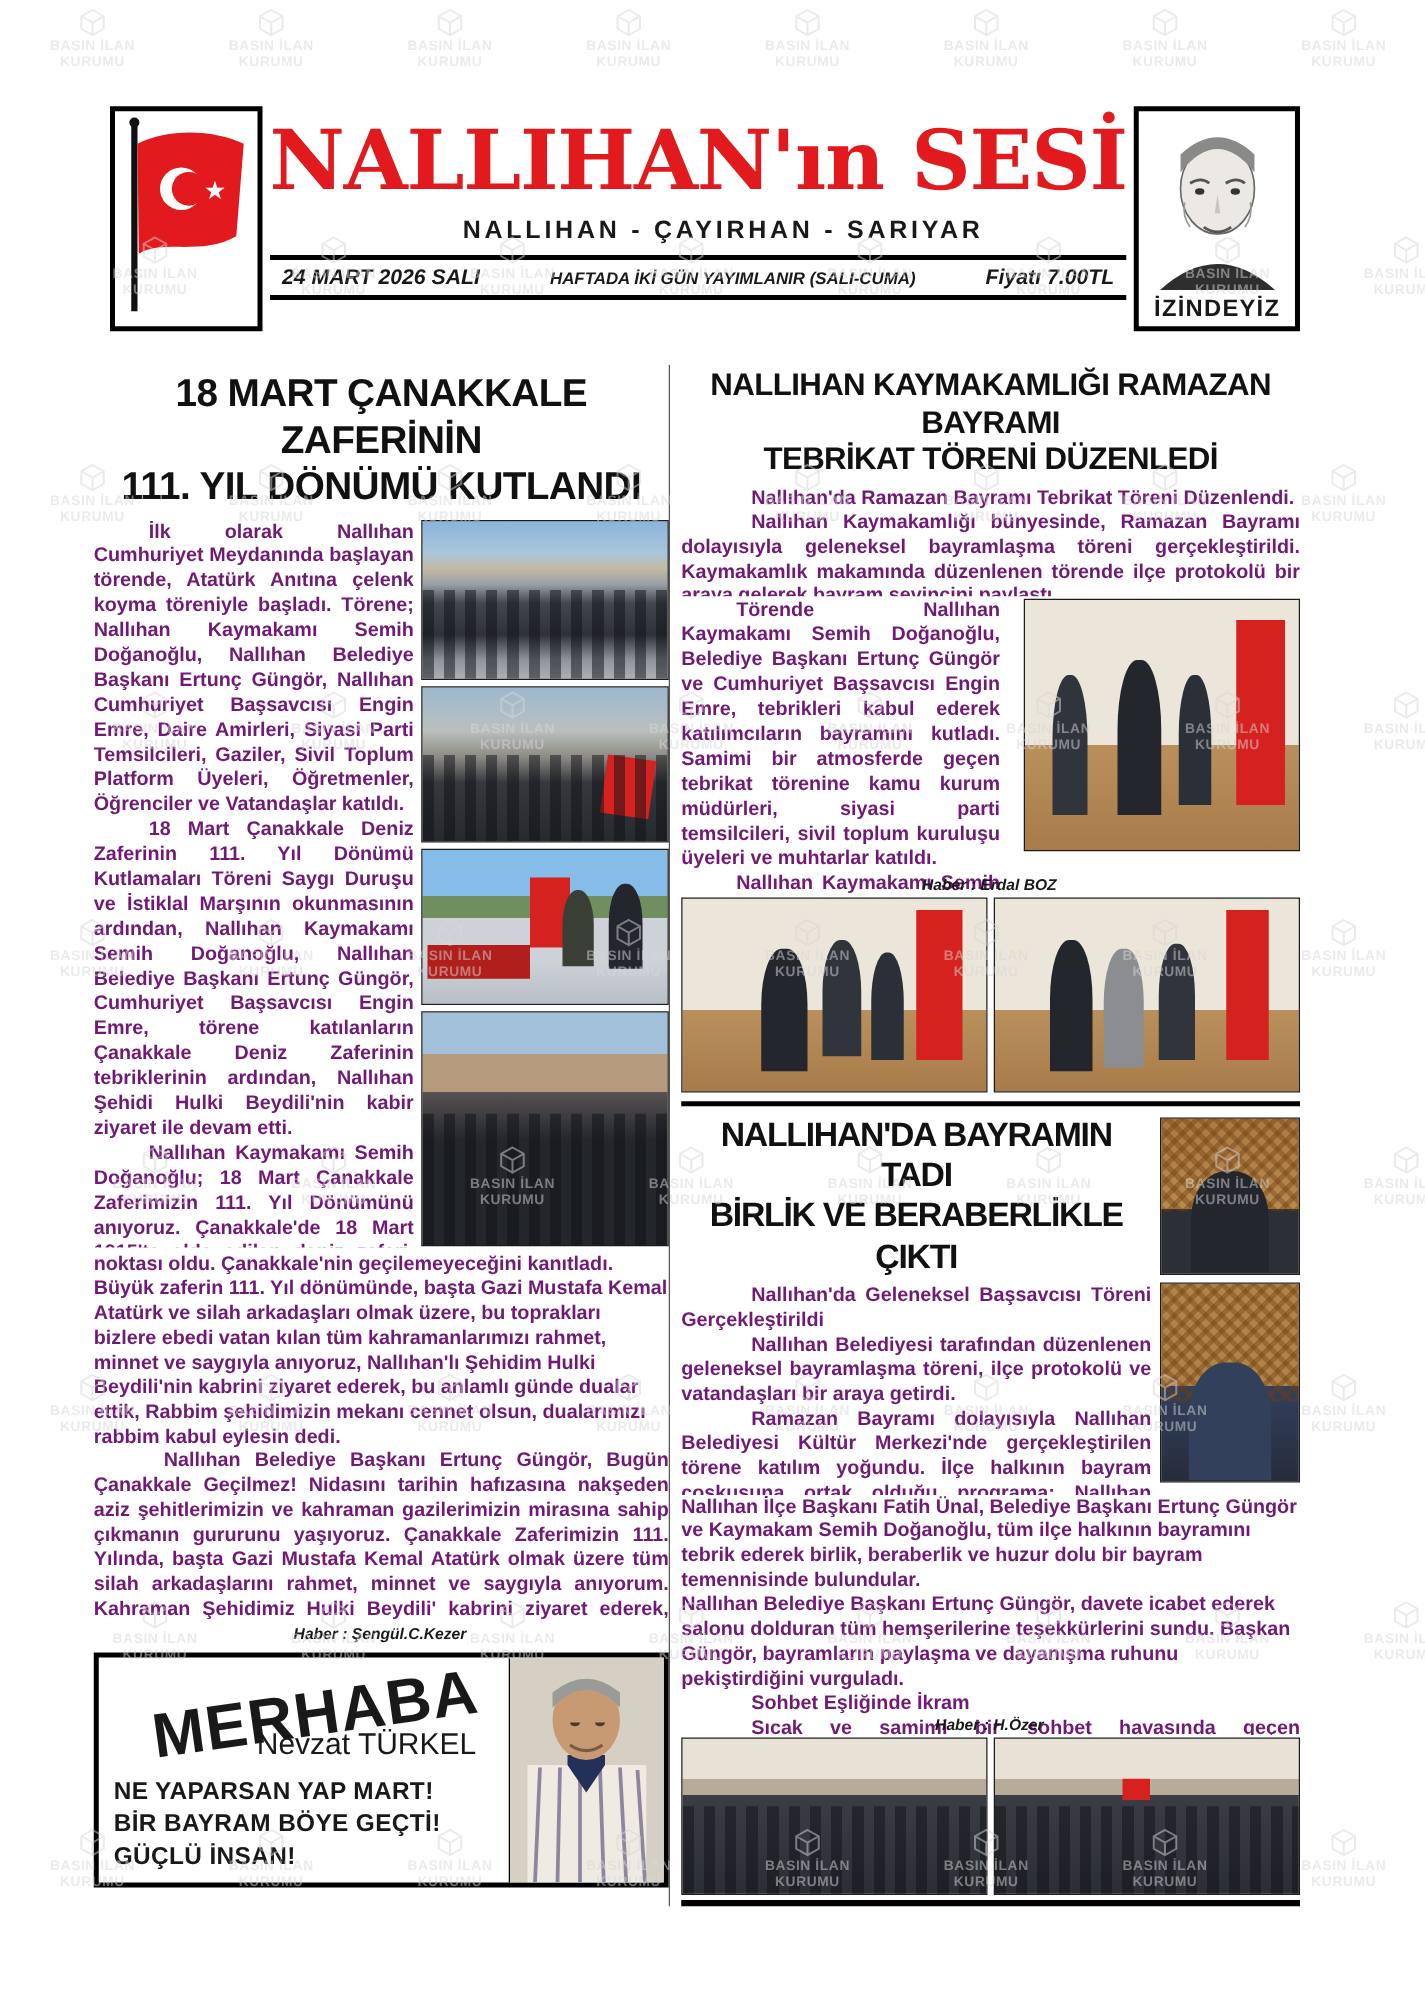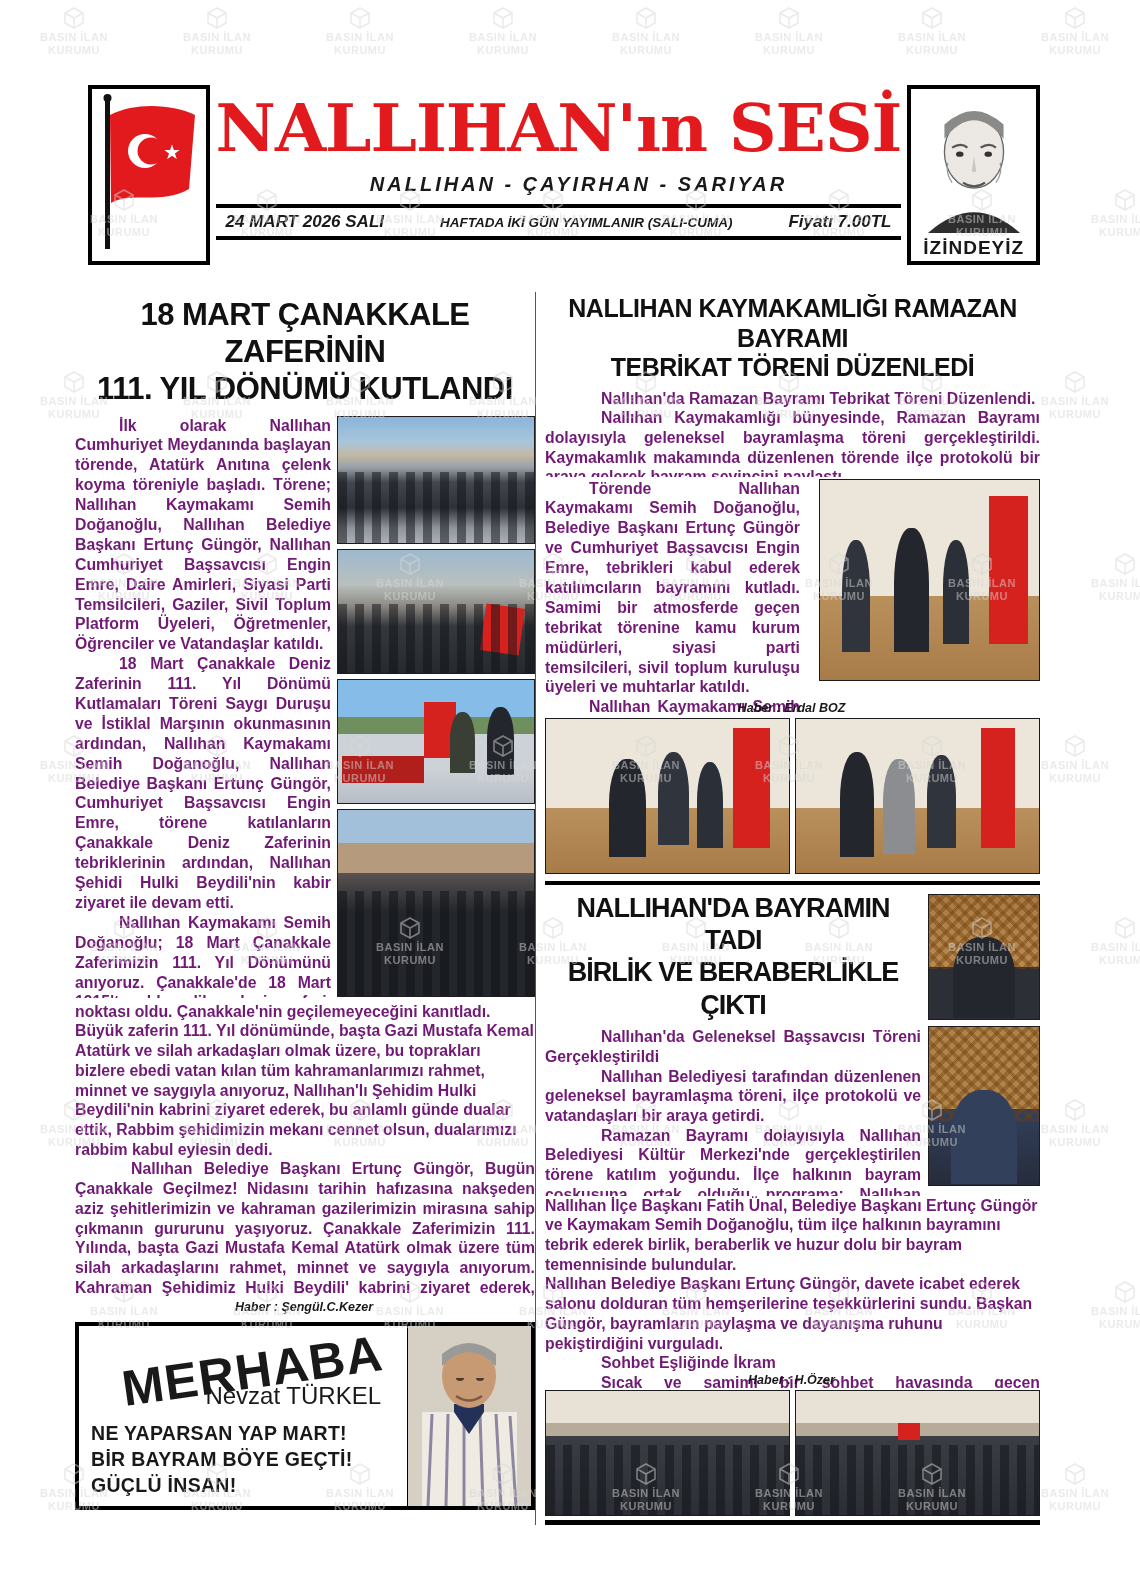--- a/index.html
+++ b/index.html
@@ -12,21 +12,21 @@
   .wm{position:absolute;width:128px;text-align:center;color:#d7d7d7;font-weight:bold;
       font-size:11px;line-height:1.15;letter-spacing:.5px;}
   .wm svg{display:block;margin:0 auto 1px;}
 
   
   header{position:absolute;top:85px;left:88px;width:952px;height:180px;display:flex;z-index:2;}
   .flag-box{width:122px;border:4px solid #000;background:#fff;display:flex;align-items:center;justify-content:center;}
   .mast-center{flex:1;display:flex;flex-direction:column;align-items:center;padding:0 6px;}
   .mast-title{font-family:"DejaVu Serif",serif;font-weight:bold;color:#e2191d;font-size:66px;
               line-height:1;margin-top:10px;white-space:nowrap;letter-spacing:-1px;}
-  .mast-subtitle{font-size:20px;font-weight:bold;font-style:italic;letter-spacing:3px;margin-top:12px;margin-left:40px;}
+  .mast-subtitle{font-size:20px;font-weight:bold;letter-spacing:3px;margin-top:12px;margin-left:40px;}
   .date-bar{align-self:stretch;margin-top:8px;border-top:4px solid #000;border-bottom:4px solid #000;
             display:flex;align-items:center;justify-content:space-between;padding:4px 10px;
             font-weight:bold;font-style:italic;font-size:17px;}
   .date-bar .freq{font-size:13.5px;}
   .atat-box{width:133px;border:4px solid #000;background:#fff;display:flex;flex-direction:column;
             align-items:center;justify-content:flex-end;padding-bottom:2px;}
   .izindeyiz{font-weight:bold;font-size:19px;letter-spacing:1px;}
 
   
   .main{position:absolute;top:292px;left:75px;width:965px;display:flex;z-index:2;}

